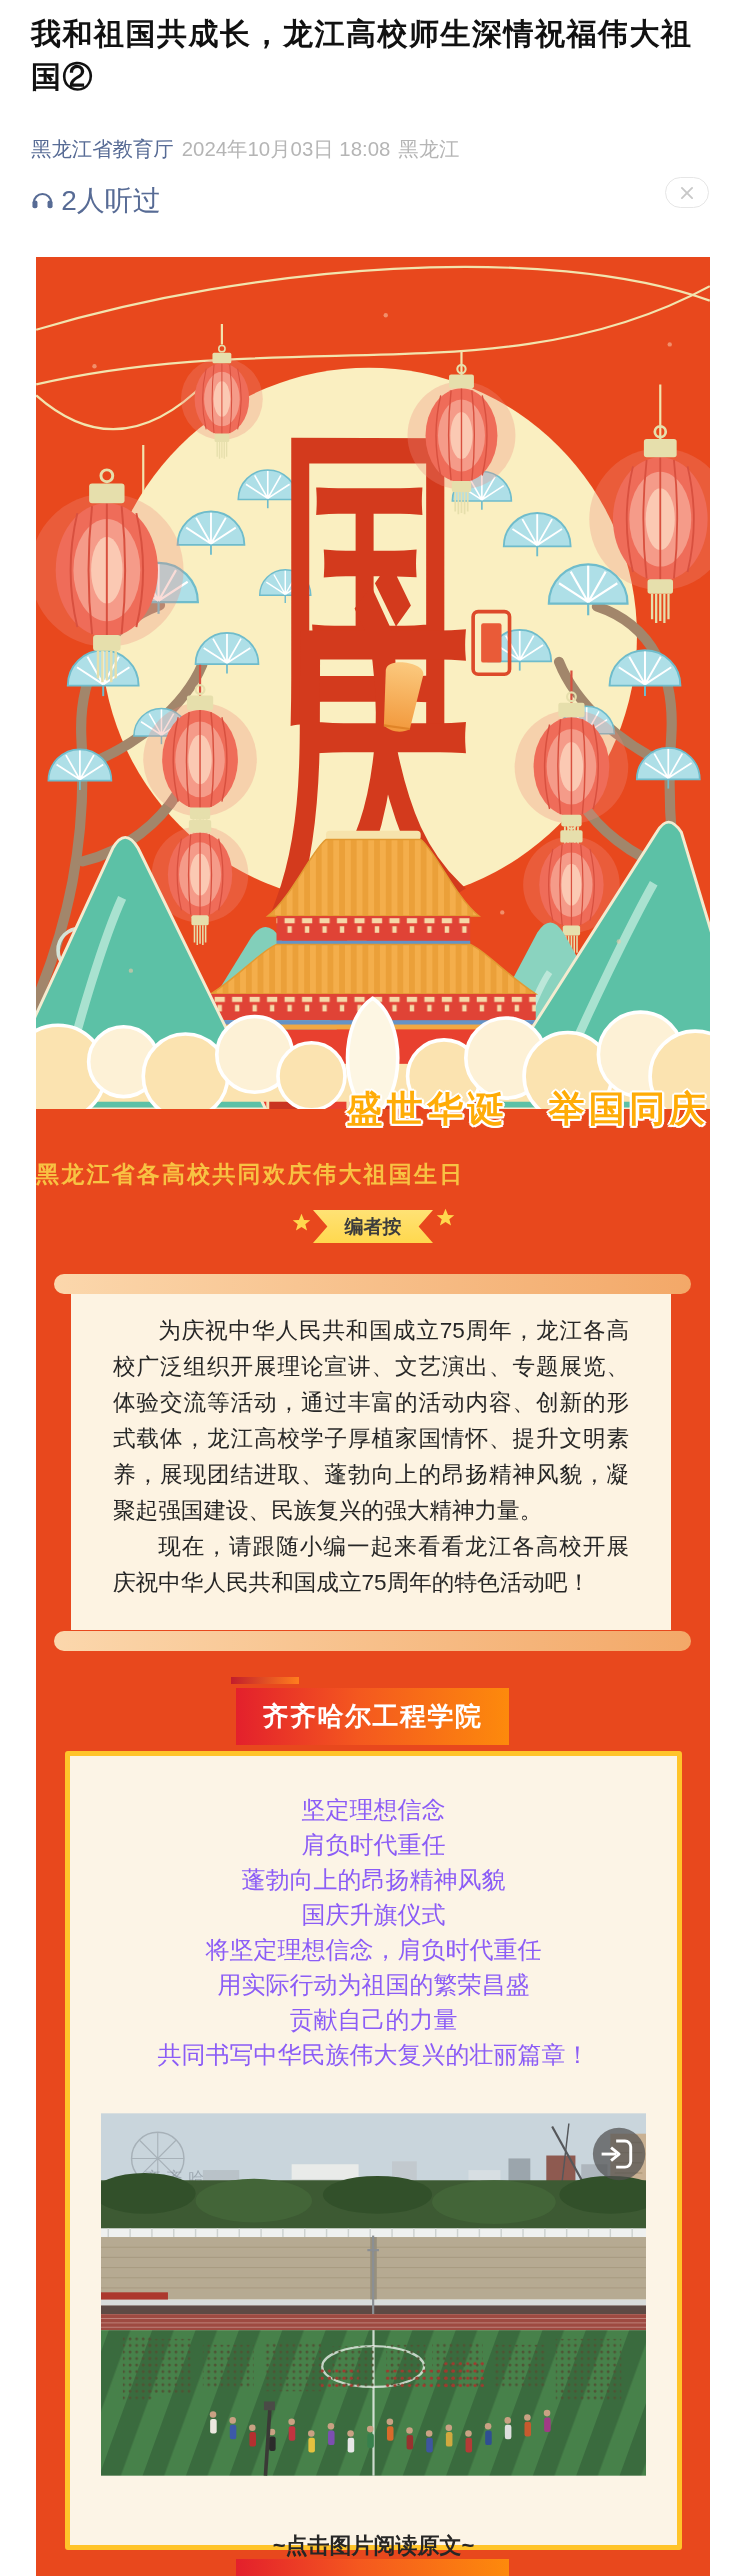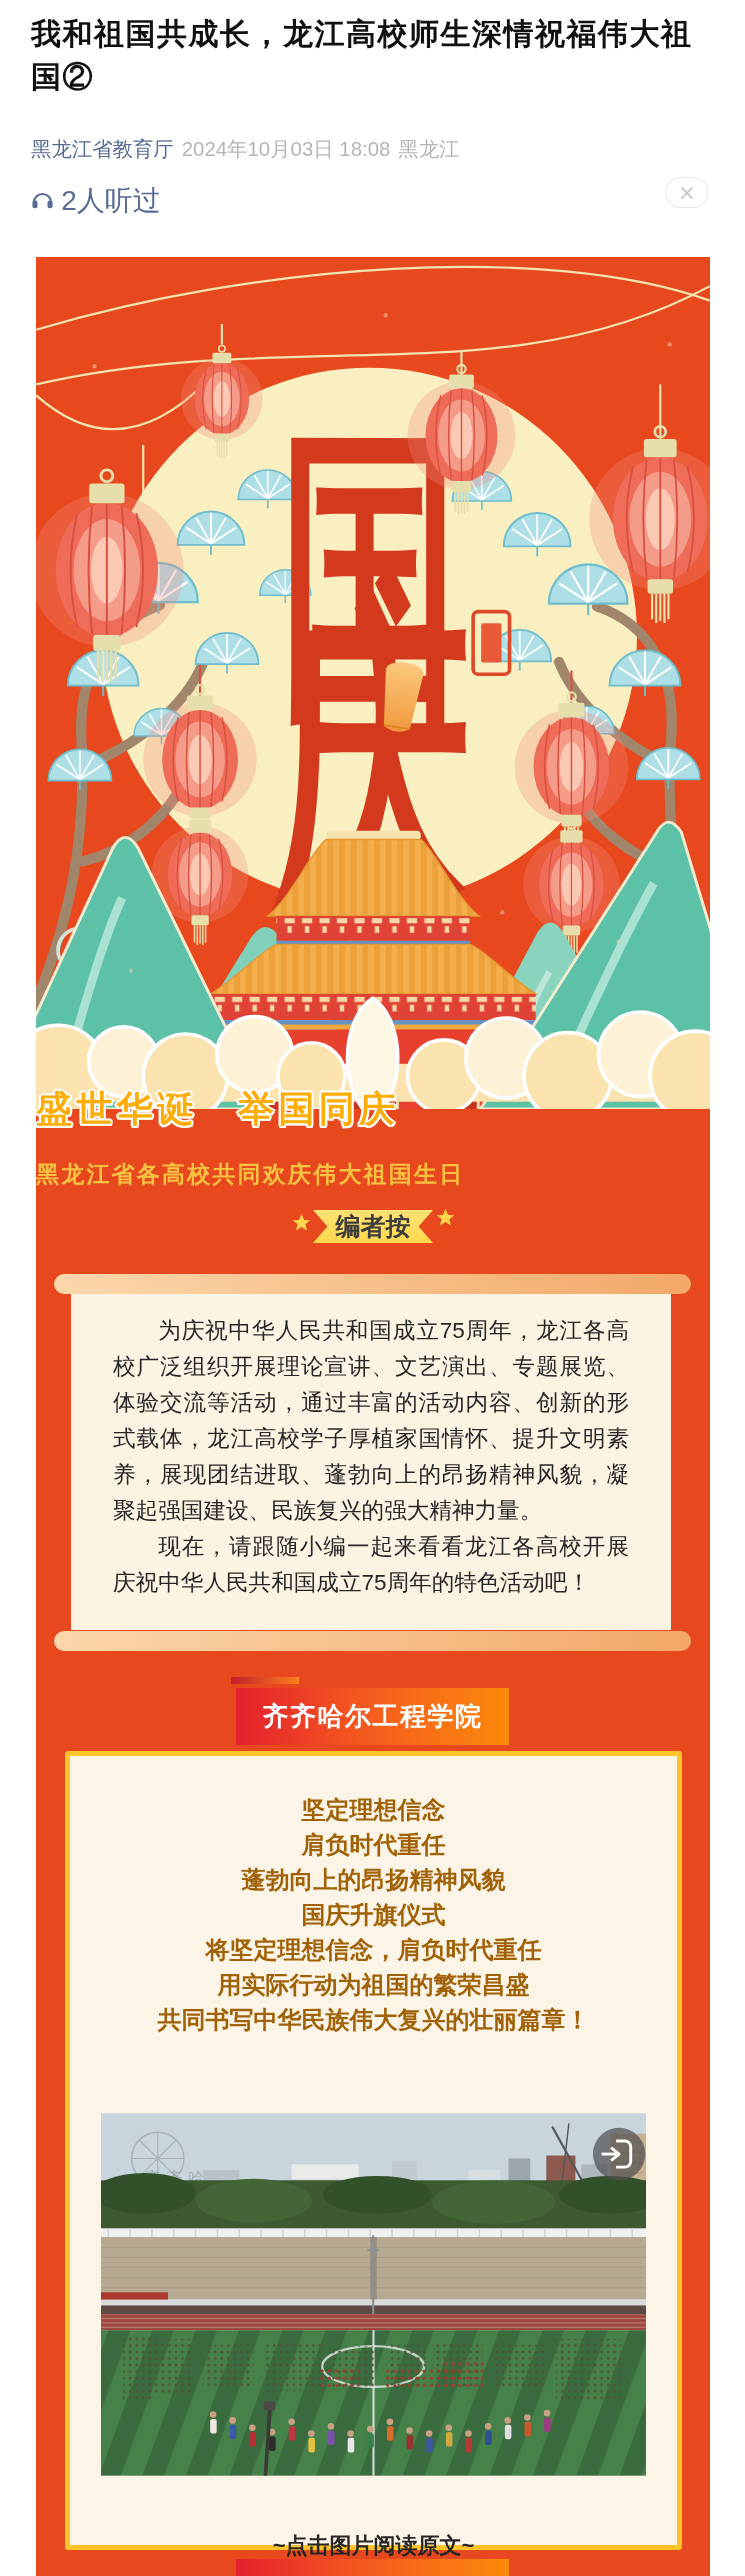--- a/index.html
+++ b/index.html
@@ -14,47 +14,47 @@
   .meta{color:#B5B5B5;}
   .audio{position:absolute;left:31px;top:182px;display:flex;align-items:center;gap:7.3px;
          font-size:28px;color:#576B95;cursor:pointer;}
   .closepill{position:absolute;left:665px;top:177px;width:44px;height:31px;border:1.5px solid #E6E6E6;
          border-radius:16px;display:flex;align-items:center;justify-content:center;box-sizing:border-box;}
 
   
   .column{position:absolute;left:36px;top:257px;width:674px;height:2319px;background:#E8481D;overflow:hidden;}
   .column > *{position:absolute;}
 
-  .slogan{left:0;top:828px;width:674px;text-align:left;font-size:36px;font-weight:900;
+  .slogan{left:0;top:828px;width:674px;text-align:right;font-size:36px;font-weight:900;
           color:#FFAC07;letter-spacing:4.4px;
           text-shadow:-2.2px 0 #fff,2.2px 0 #fff,0 -2.2px #fff,0 2.2px #fff,-1.5px -1.5px #fff,1.5px 1.5px #fff,-1.5px 1.5px #fff,1.5px -1.5px #fff;}
   .subtitle{left:0;top:902px;width:674px;text-align:left;font-size:23px;font-weight:700;
           color:#F8C243;letter-spacing:2.2px;}
   .badge{left:277px;top:953px;width:120px;height:33px;background:linear-gradient(180deg,#FFE275,#FFD84E);
           clip-path:polygon(0 0,100% 0,88% 50%,100% 100%,0 100%,12% 50%);
-          text-align:center;font-size:25px;font-weight:700;color:#3D3D3D;line-height:33px;}
+          text-align:center;font-size:19px;font-weight:700;color:#3D3D3D;line-height:33px;}
   .star{width:19px;height:19px;}
   .star.l{left:256px;top:956px;} .star.r{left:400px;top:951px;}
 
   .scrollbar{left:18px;width:637px;height:19.7px;border-radius:10.2px;
           background:linear-gradient(90deg,#FBD7AC,#F3A868);}
   .sb-top{top:1017px;} .sb-bot{top:1374px;}
   .scrollbody{left:35px;top:1037px;width:600px;height:336px;background:#FDF3E2;box-sizing:border-box;
           padding:19px 42px 0 42px;}
   .scrollbody p{margin:0;text-indent:2em;font-size:22.6px;line-height:36px;color:#262626;text-align:justify;}
 
   .stripe{left:195px;top:1420px;width:68px;height:7.3px;background:linear-gradient(90deg,#C21E2B,#FF7E1E);}
   .banner{left:200px;top:1431px;width:273px;height:57px;text-align:center;line-height:57px;
           background:linear-gradient(90deg,#E3202C 0%,#F4581F 45%,#FD8A0C 100%);
           color:#fff;font-size:26px;font-weight:700;letter-spacing:1.5px;}
 
   .card{left:29px;top:1494px;width:607px;height:789px;background:#FCF4E6;border:5.1px solid #FFC42A;
         border-radius:2.9px;}
   .cardlines{position:absolute;left:0;top:36px;width:607px;text-align:center;}
-  .cardlines div{font-size:24px;line-height:35px;font-weight:700;color:#a16207;}
+  .cardlines div{font-size:24px;line-height:35px;font-weight:400;color:#8b5cf6;}
   .photo{position:absolute;left:31px;top:357px;width:545px;height:363px;cursor:pointer;}
   .caption{position:absolute;left:0;top:728px;width:607px;text-align:center;
            font-size:22px;font-weight:700;color:#262626;margin-top:47px;}
 
   .nextbanner{left:200px;top:2302px;width:273px;height:22px;
           background:linear-gradient(90deg,#E3202C 0%,#F4581F 45%,#FD8A0C 100%);}
 </style>
 </head>
 <body>
 
@@ -263,20 +263,21 @@
     <div class="banner">齐齐哈尔工程学院</div>
 
     <div class="card">
       <div class="cardlines">
         <div>坚定理想信念</div>
         <div>肩负时代重任</div>
         <div>蓬勃向上的昂扬精神风貌</div>
         <div>国庆升旗仪式</div>
         <div>将坚定理想信念，肩负时代重任</div>
         <div>用实际行动为祖国的繁荣昌盛</div>
+        <div>贡献自己的力量</div>
         <div>共同书写中华民族伟大复兴的壮丽篇章！</div>
       </div>
 
       <svg class="photo" viewBox="0 0 749 498">
         <defs>
           <pattern id="grass" width="56" height="56" patternUnits="userSpaceOnUse" patternTransform="rotate(20)">
             <rect width="56" height="56" fill="#47814A"></rect>
               <rect width="28" height="56" fill="#3A6B3E"></rect>
           </pattern>
           <pattern id="tp" width="9" height="9" patternUnits="userSpaceOnUse">

